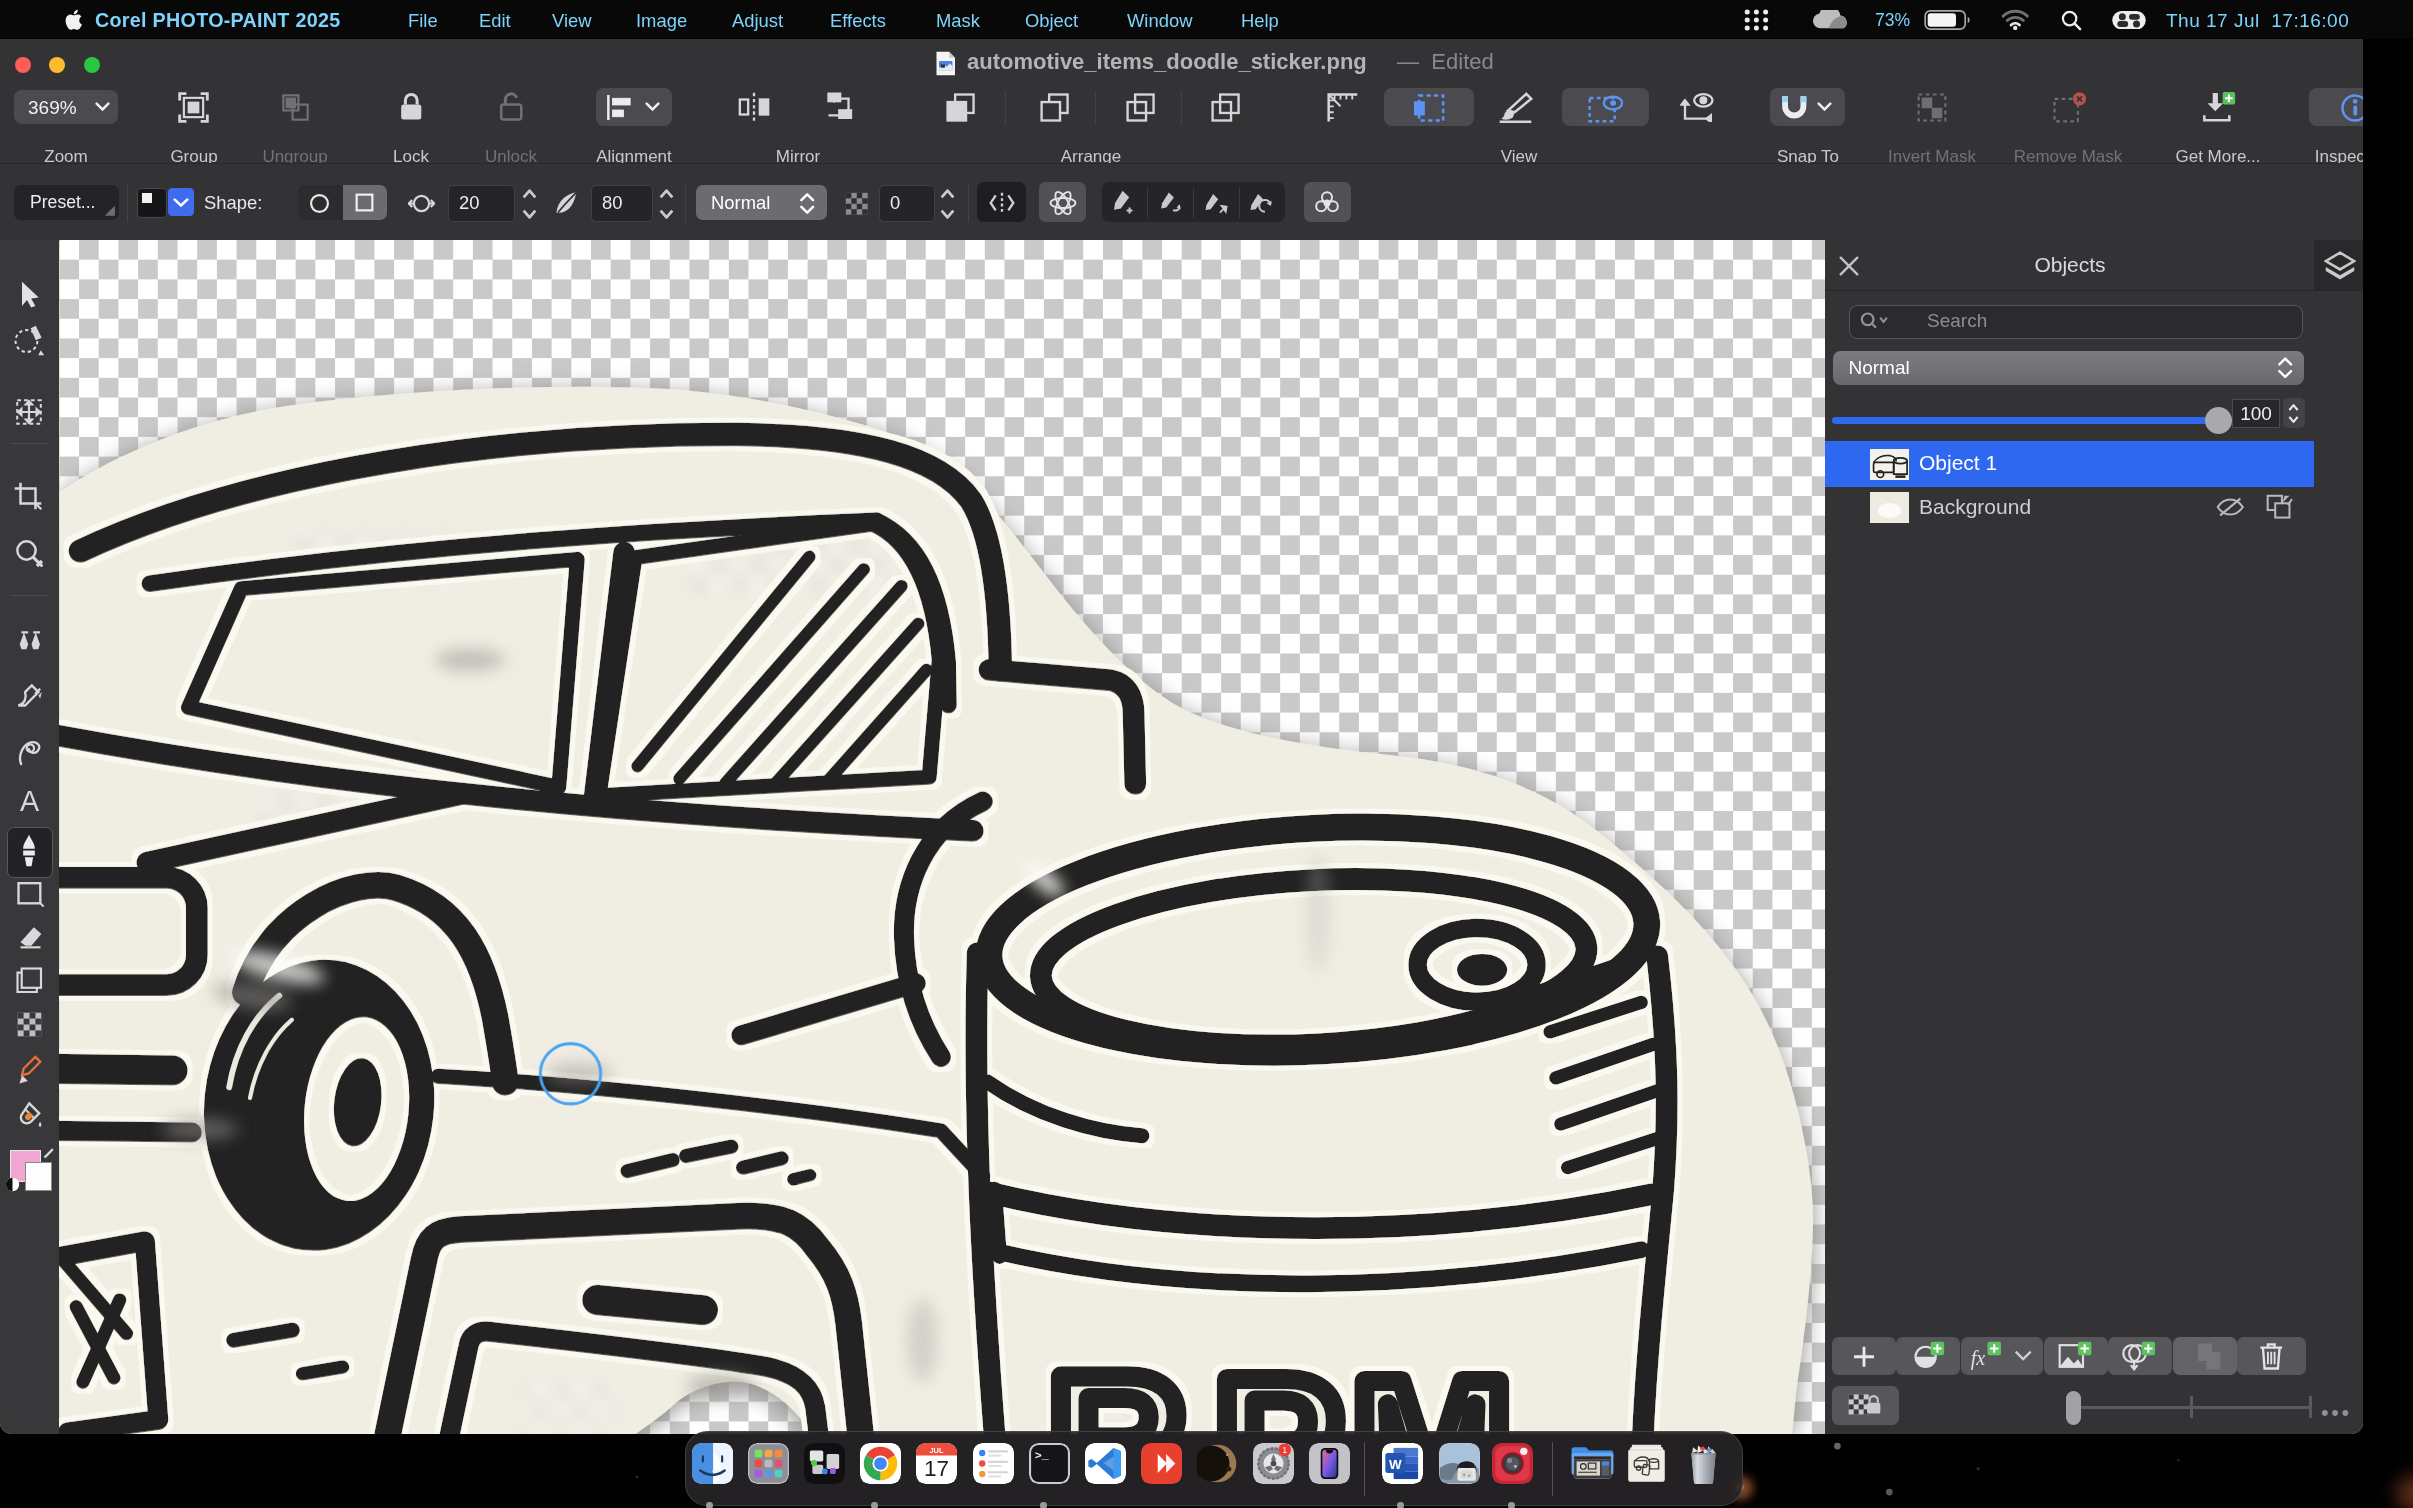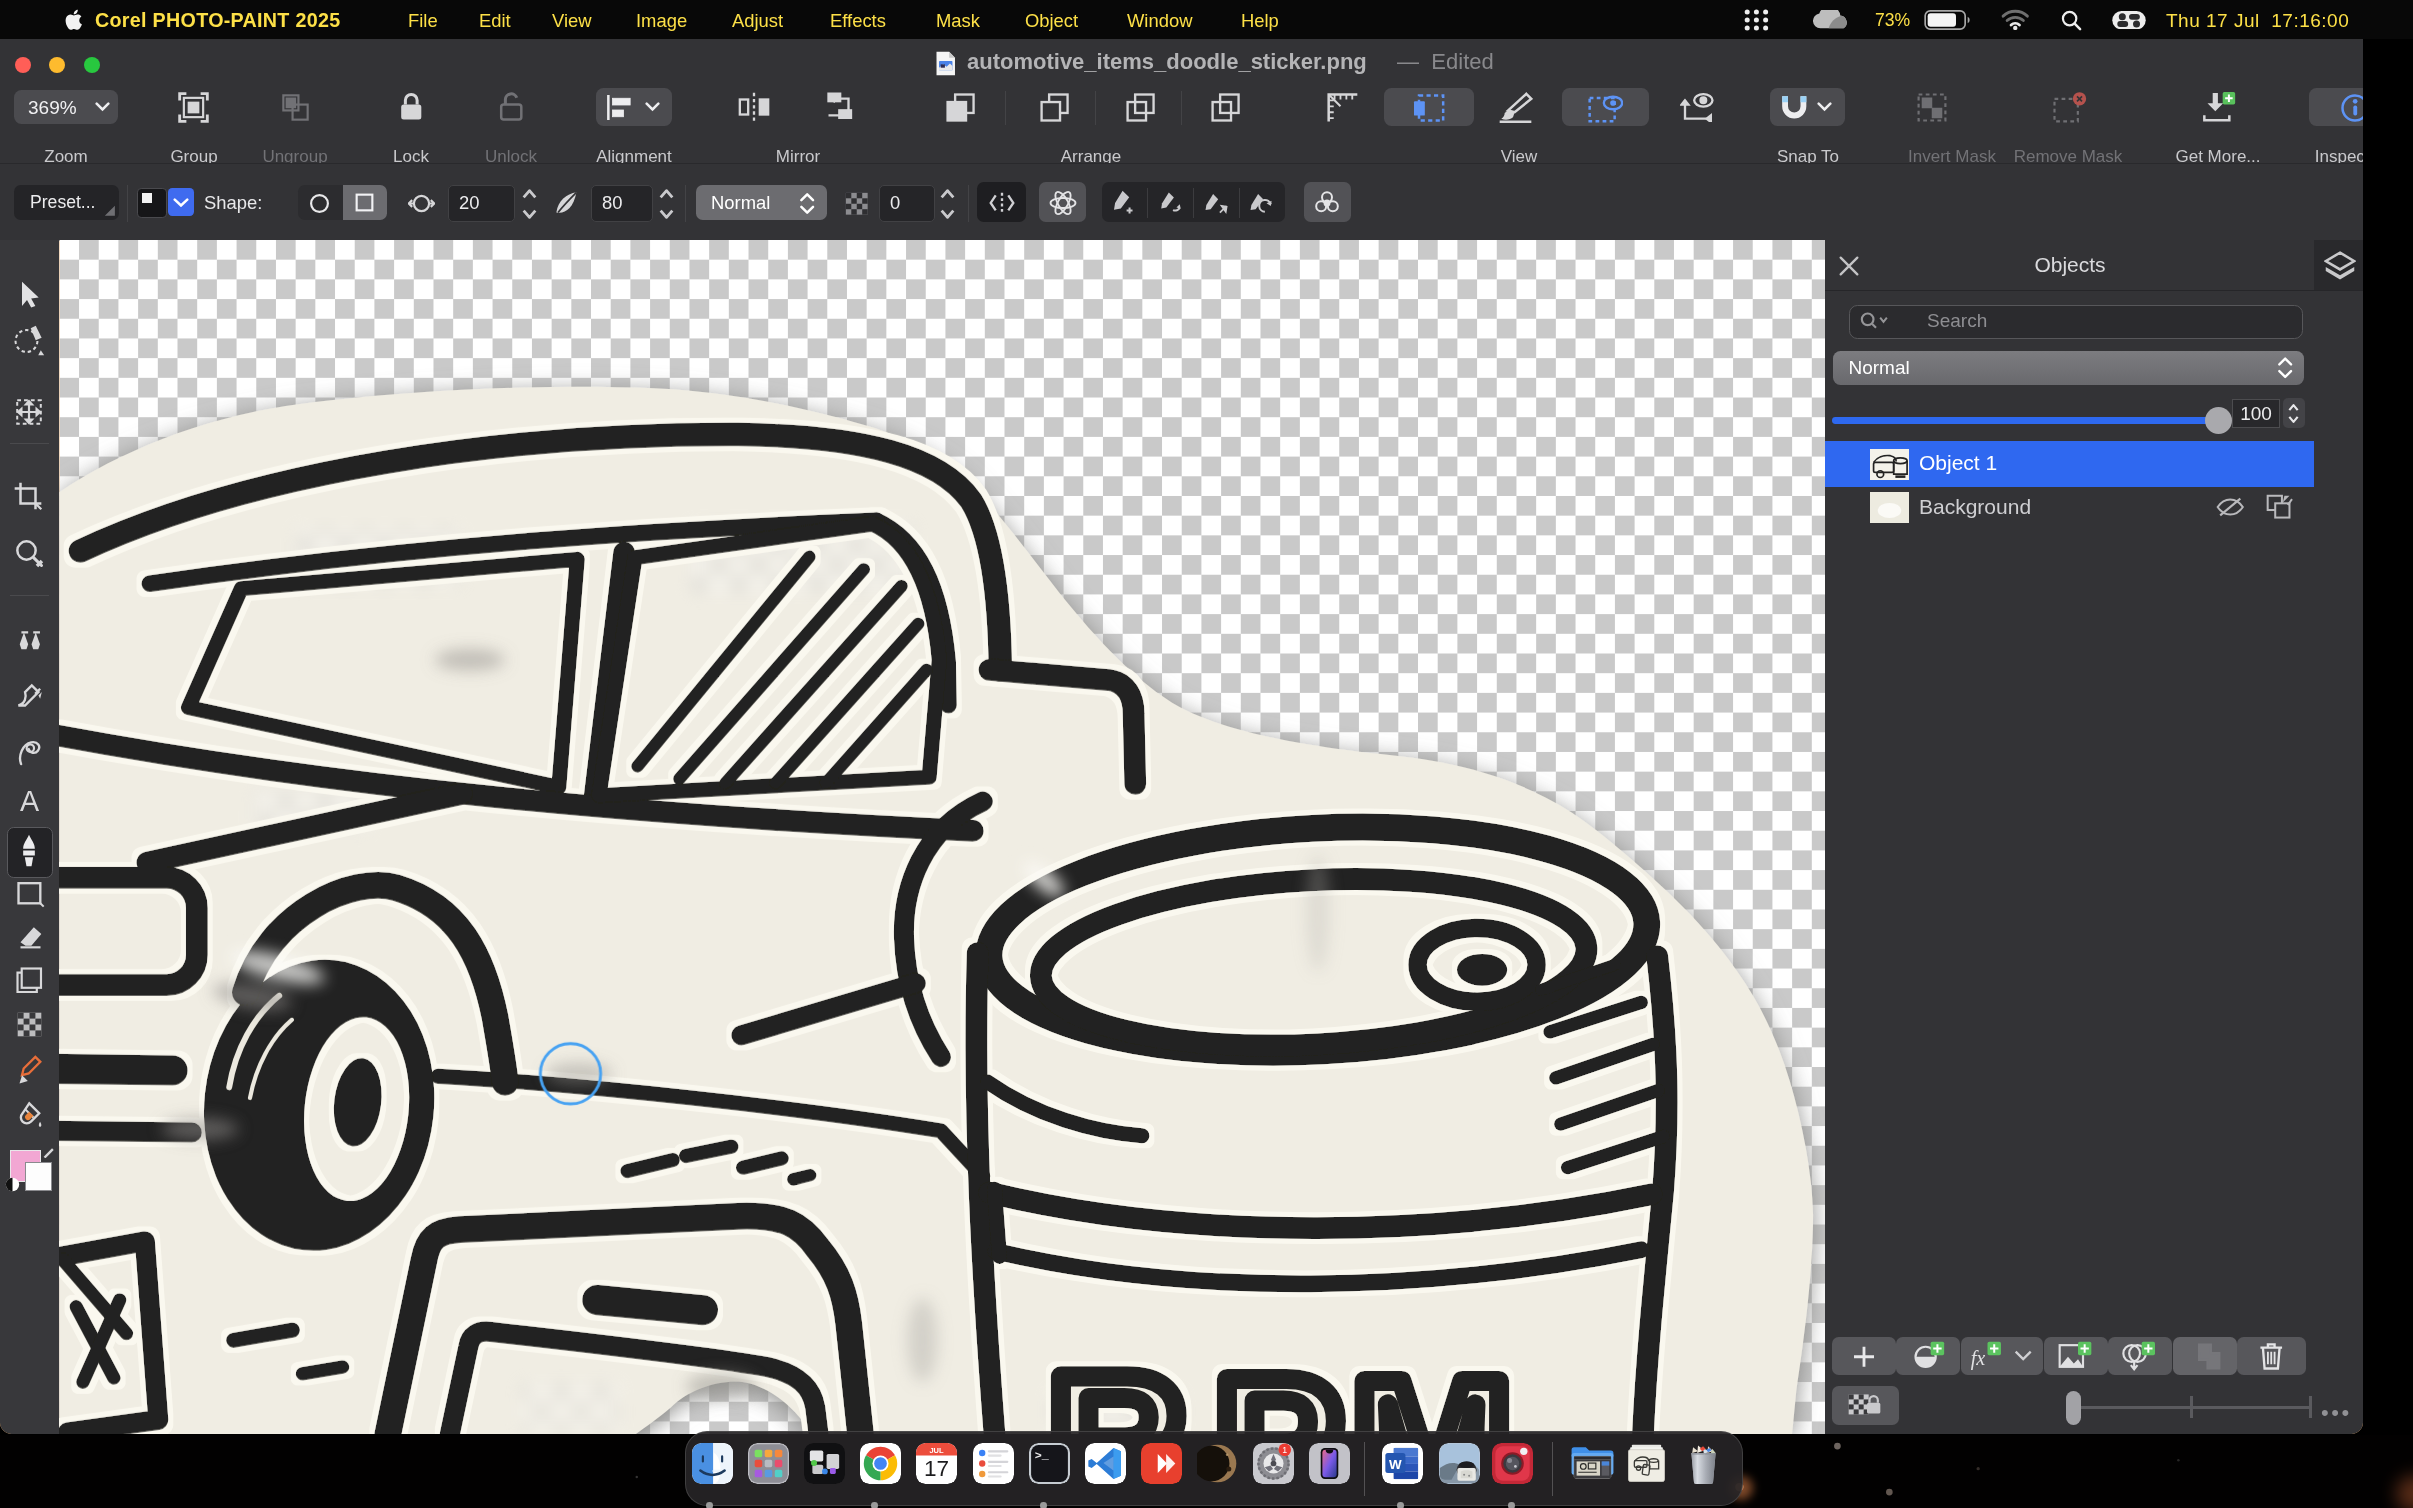--- a/index.html
+++ b/index.html
@@ -1,17 +1,17 @@
 <!DOCTYPE html>
 <html style="font-size:13.4px"><head><meta charset="utf-8">
 <style>
   html,body{margin:0;padding:0;width:2413px;height:1508px;overflow:hidden;background:#000;font-family:"Liberation Sans",sans-serif;}
   .abs{position:absolute;}
   #menubar{left:0;top:0;width:2413px;height:39px;background:#080808;color:#f2f2f2;}
-  .mi{position:absolute;top:0;height:32px;line-height:41px;font-size:18.4px;color:#fde047;}
+  .mi{position:absolute;top:0;height:32px;line-height:41px;font-size:18.4px;color:#7dd3fc;}
   #window{left:0;top:39px;width:2363px;height:1395px;background:#fdba74;border-radius:0 0 11.7px 11.7px;overflow:hidden;}
   #titlebar{left:0;top:0;width:2413px;height:124px;background:#333336;}
   .tl{position:absolute;top:17.6px;width:16px;height:16px;border-radius:50%;}
   #propbar{left:0;top:124px;width:2413px;height:77px;background:#333336;border-top:0.8px solid #29292c;}
   .tlabel{position:absolute;font-size:17px;color:#c9c9cc;transform:translateX(-50%);white-space:nowrap;top:108px;}
   .tlabel.dim{color:#727276;}
   .tbtn{position:absolute;background:#4b4b4f;border-radius:7.5px;}
   .pfield{position:absolute;background:#252528;border:0.8px solid #414144;border-radius:5px;color:#ececee;font-size:18.4px;}
   .pdiv{position:absolute;top:21px;width:0.8px;height:37px;background:#434346;}
   #toolbox{left:0;top:201px;width:59px;height:1194px;background:#38383b;}
@@ -251,21 +251,21 @@
       </svg>
     <span class="tlabel" style="left:1808px;">Snap To</span>
     <span class="tlabel" style="left:1519px;">View</span>
 
     <svg class="abs" style="left:1916px;top:53px" width="32" height="31" viewBox="0 0 38 37">
         <g fill="none" stroke="#6f6f73" stroke-width="2.6">
           <rect x="3" y="3" width="32" height="31" stroke-dasharray="4.5 4"></rect>
           <path d="M8 8h10v10H8zM20 20h10v10H20z" fill="#6f6f73"></path>
         </g>
       </svg>
-    <span class="tlabel dim" style="left:1932px;margin-left:20px;">Invert Mask</span>
+    <span class="tlabel dim" style="left:1932px;">Invert Mask</span>
 
     <svg class="abs" style="left:2052px;top:53px" width="35" height="32" viewBox="0 0 42 38">
         <g fill="none" stroke="#6f6f73" stroke-width="2.6">
           <rect x="3" y="8" width="28" height="27" stroke-dasharray="4.5 4"></rect>
         </g>
         <circle cx="33" cy="8" r="8" fill="#b5524d"></circle>
         <path d="M30 5l6 6M36 5l-6 6" stroke="#333336" stroke-width="2"></path>
       </svg>
     <span class="tlabel dim" style="left:2068px;">Remove Mask</span>
 

